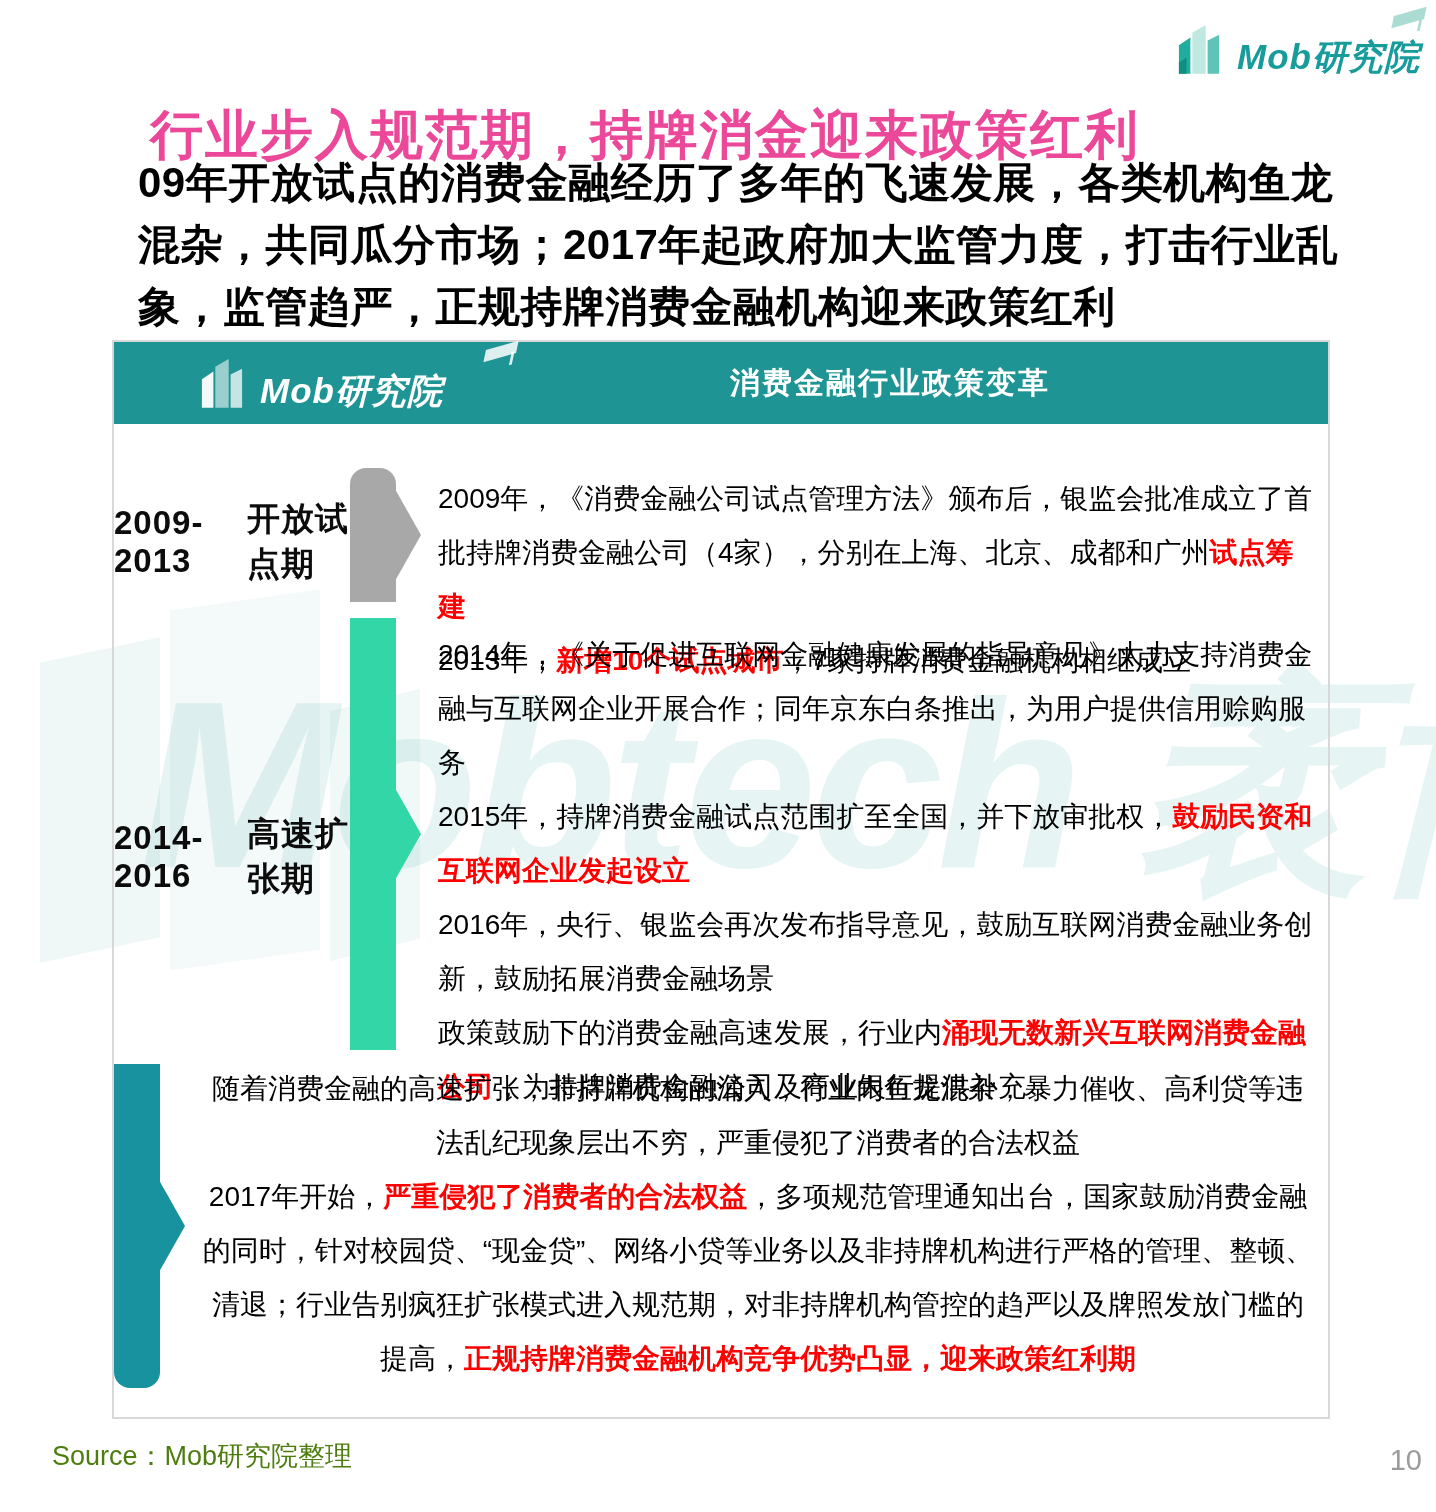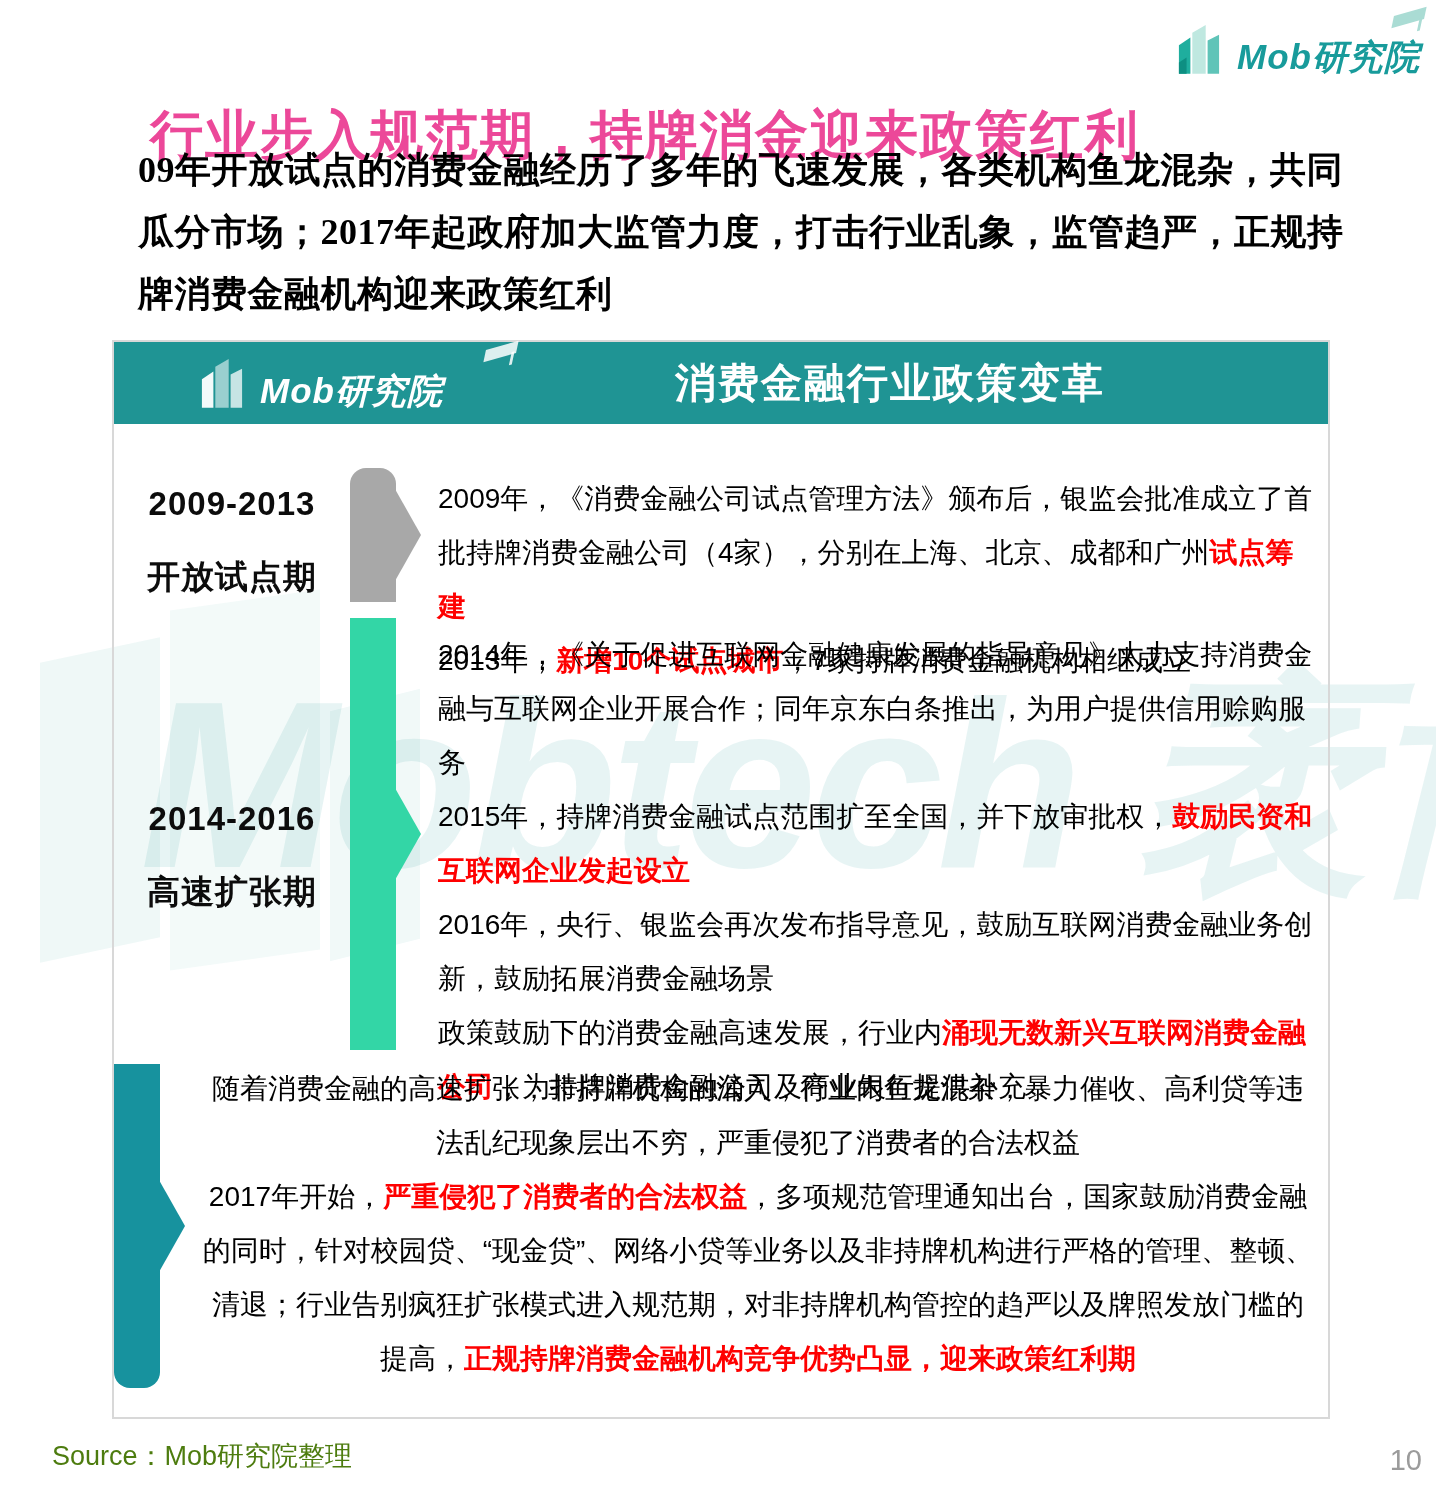--- a/index.html
+++ b/index.html
@@ -27,41 +27,41 @@
   .cap{position:absolute;width:34px;height:11px;transform:rotate(-16deg) skewX(-28deg);top:-12px;right:-6px;}
   .cap::after{content:"";position:absolute;right:2px;top:9px;width:3px;height:12px;background:inherit;}
   .logo-top .cap{background:#aadcd4;}
 
   
   .page-title{
     position:absolute;left:150px;top:64px;font-size:53px;font-weight:800;color:#ec4899;
     letter-spacing:2px;white-space:nowrap;
   }
   .intro{
-    position:absolute;left:138px;top:139px;width:1214px;
-    font-size:36px;font-weight:700;line-height:62px;color:#000;letter-spacing:0.5px;font-family:Liberation Serif, serif;
+    position:absolute;left:138px;top:152px;width:1214px;
+    font-size:42px;font-weight:700;line-height:62px;color:#000;letter-spacing:0.5px;
   }
 
   
   .policy-table{
     position:absolute;left:112px;top:340px;width:1218px;box-sizing:border-box;
     border:2px solid #d8d8d8;background:transparent;
   }
   .tbl-header{height:82px;background:#1f9494;display:flex;align-items:center;}
   .tbl-header .logo{margin-left:86px;width:312px;}
   .tbl-header .logo-text{color:#ffffff;}
   .tbl-header .cap{background:rgba(255,255,255,0.85);}
-  .tbl-title{flex:1;text-align:center;color:#ffffff;font-size:41px;font-weight:700;letter-spacing:2px;margin-right:60px;}
+  .tbl-title{flex:1;text-align:center;color:#ffffff;font-size:30px;font-weight:700;letter-spacing:2px;margin-right:60px;}
 
   .t-row{display:flex;position:relative;}
   .t-row.row1{height:192px;}
   .t-row.row2{height:438px;}
   .t-row.row3{height:363px;}
   .label-cell{
-    width:236px;display:flex;flex-direction:column;justify-content:center;align-items:center;
+    width:236px;display:flex;justify-content:center;align-items:center;
     gap:32px;font-weight:700;font-size:33px;color:#0c0c0c;letter-spacing:1px;margin-top:44px;
   }
   .bar-cell{width:46px;position:relative;}
   .bar{position:absolute;left:0;width:46px;--barcolor:#999;}
   .row1 .bar{top:44px;height:134px;border-radius:16px 16px 0 0;}
   .row2 .bar{top:2px;height:432px;}
   .row3 .bar{top:10px;height:324px;border-radius:0 0 16px 16px;}
   .bar::after{
     content:"";position:absolute;left:45px;top:50%;transform:translateY(-50%);
     width:0;height:0;border-top:46px solid transparent;border-bottom:46px solid transparent;

